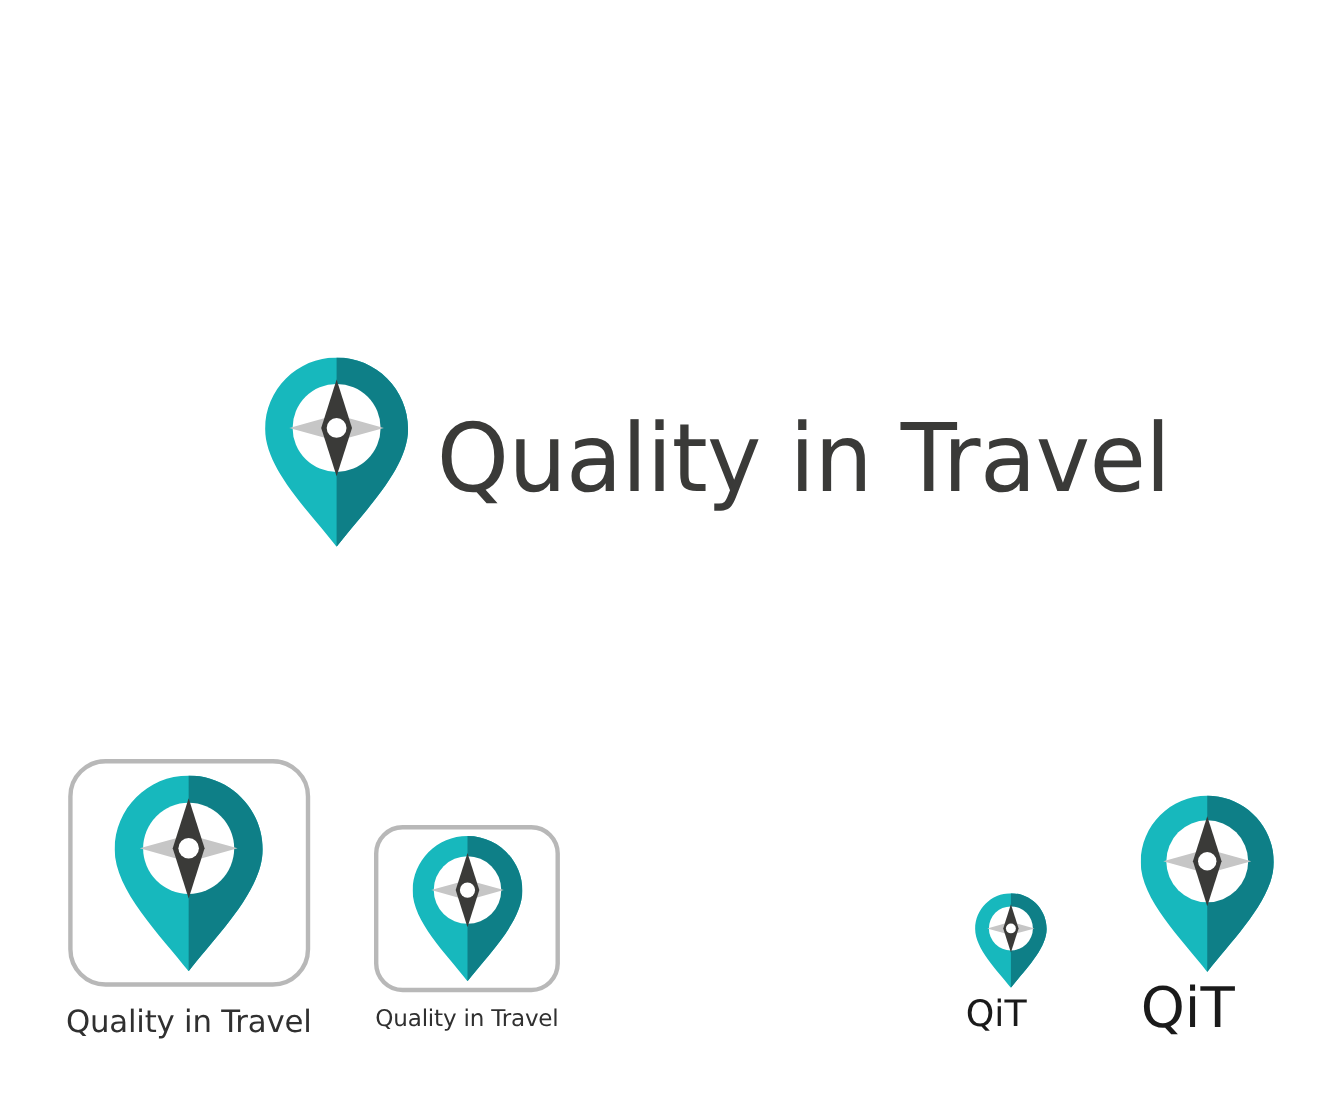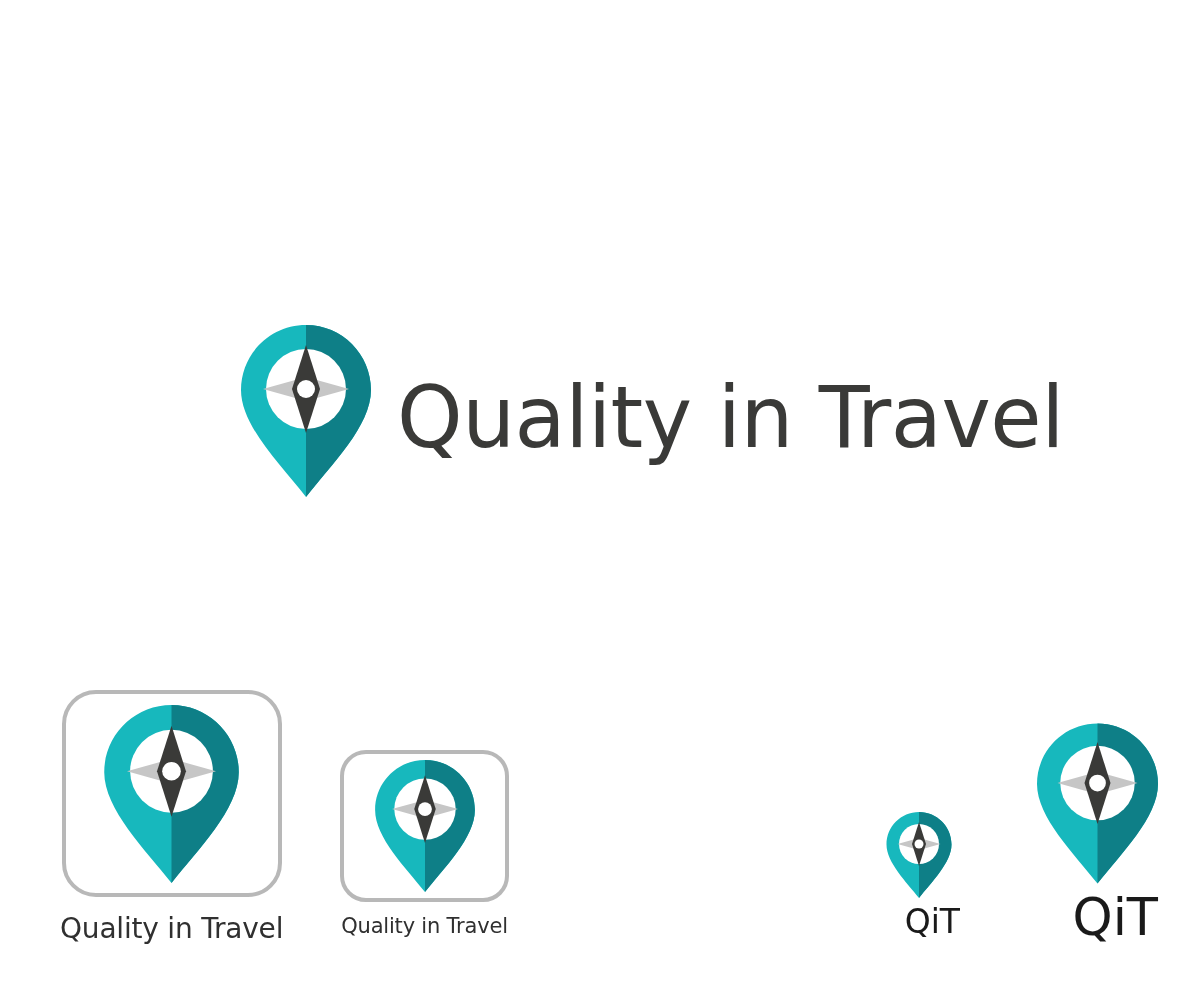--- a/index.html
+++ b/index.html
@@ -55,21 +55,21 @@
   #tile-group-large .tile{width:220px;height:207px;border-radius:34px;}
   #tile-group-large .pin{width:135px;height:178px;}
   #tile-group-large .tile-label{font-size:28px;margin-top:18px;letter-spacing:-0.2px;}
 
   #tile-group-small{left:340px; top:750px;}
   #tile-group-small .tile{width:169px;height:152px;border-radius:26px;}
   #tile-group-small .pin{width:100px;height:132px;}
   #tile-group-small .tile-label{font-size:21px;margin-top:14px;letter-spacing:-0.2px;}
 
   
-  .mono-group{position:absolute;display:flex;flex-direction:column;align-items:flex-end;}
+  .mono-group{position:absolute;display:flex;flex-direction:column;align-items:flex-start;}
   .mono-label{
     font-family:"DejaVu Sans", sans-serif;
     color:#1a1a1a;
     font-weight:400;
     line-height:1;
     white-space:nowrap;
   }
 
   #mono-group-small{left:878px; top:812px;}
   #mono-group-small .pin{width:82px;height:86px;}

